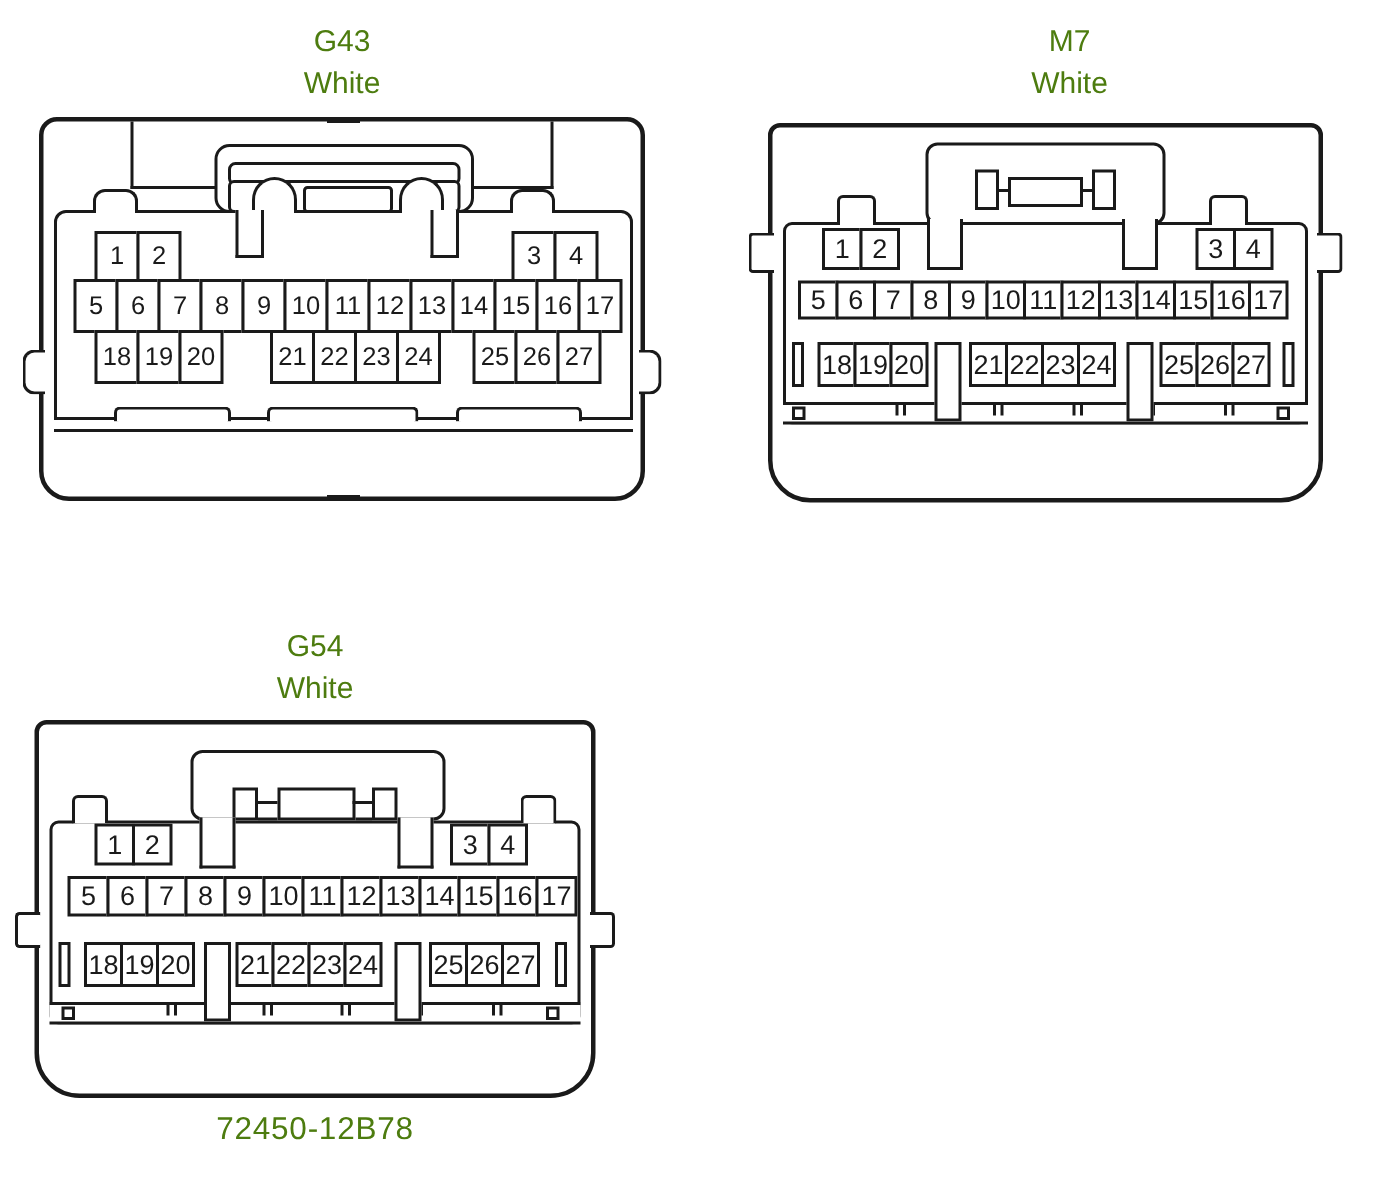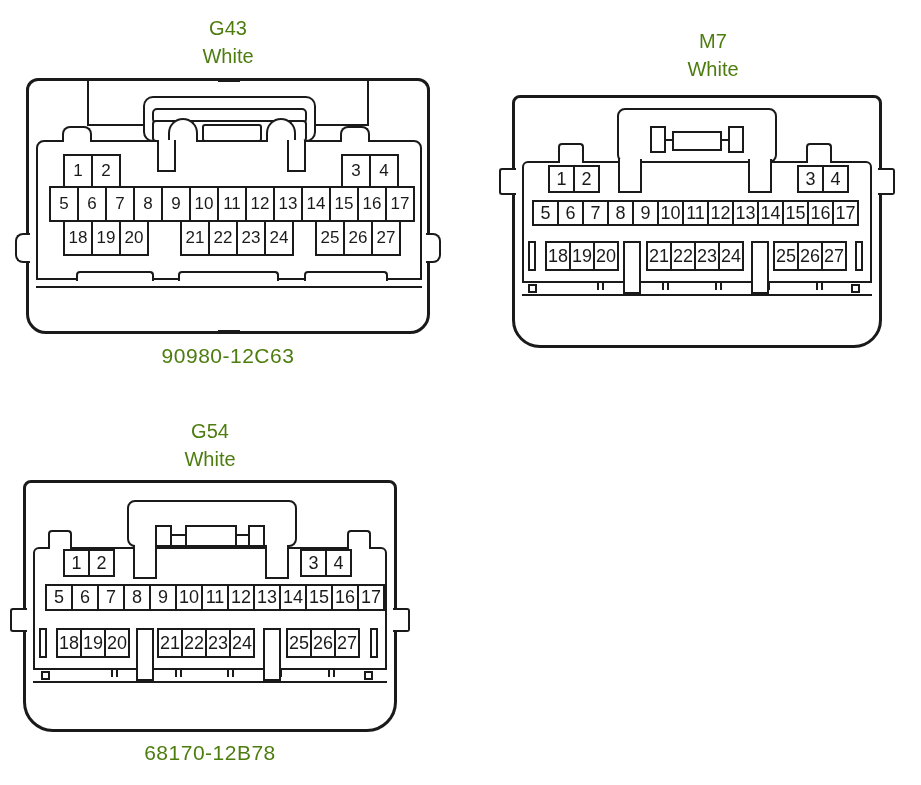--- a/index.html
+++ b/index.html
@@ -108,24 +108,23 @@
             <div class="pin">23</div>
             <div class="pin">24</div>
           </div>
         <div class="pin-row r3" style="left:289px;top:142px;">
             <div class="pin">25</div>
             <div class="pin">26</div>
             <div class="pin">27</div>
           </div>
       </div>
     </div>
-    <div class="c-part">90980-12C63</div>
   </section>
 
-  <section class="connector cB" style="left:512px;top:29px;width:402px;height:365px;">
+  <section class="connector cB" style="left:512px;top:16px;width:402px;height:365px;">
     <div class="c-title">M7</div>
     <div class="c-color">White</div>
     <div class="body">
       <div class="in">
         <div class="d" style="left:105px;top:13px;width:160px;height:55px;border-radius:8px;z-index:1;"></div>
         <div class="d" style="left:138px;top:31px;width:16px;height:27px;z-index:2;"></div>
         <div class="d" style="left:216px;top:31px;width:16px;height:27px;z-index:2;"></div>
         <div class="d" style="left:160px;top:36px;width:50px;height:20px;z-index:2;"></div>
         <i class="ln" style="left:154px;top:44px;width:8px;height:2px;z-index:3;"></i>
         <i class="ln" style="left:208px;top:44px;width:10px;height:2px;z-index:3;"></i>
@@ -265,16 +264,16 @@
             <div class="pin">23</div>
             <div class="pin">24</div>
           </div>
         <div class="pin-row r3" style="left:263px;top:148px;">
             <div class="pin">25</div>
             <div class="pin">26</div>
             <div class="pin">27</div>
           </div>
       </div>
     </div>
-    <div class="c-part">68170-12B78</div>
+    <div class="c-part">72450-12B78</div>
   </section>
 
 </div>
 
 </body></html>

